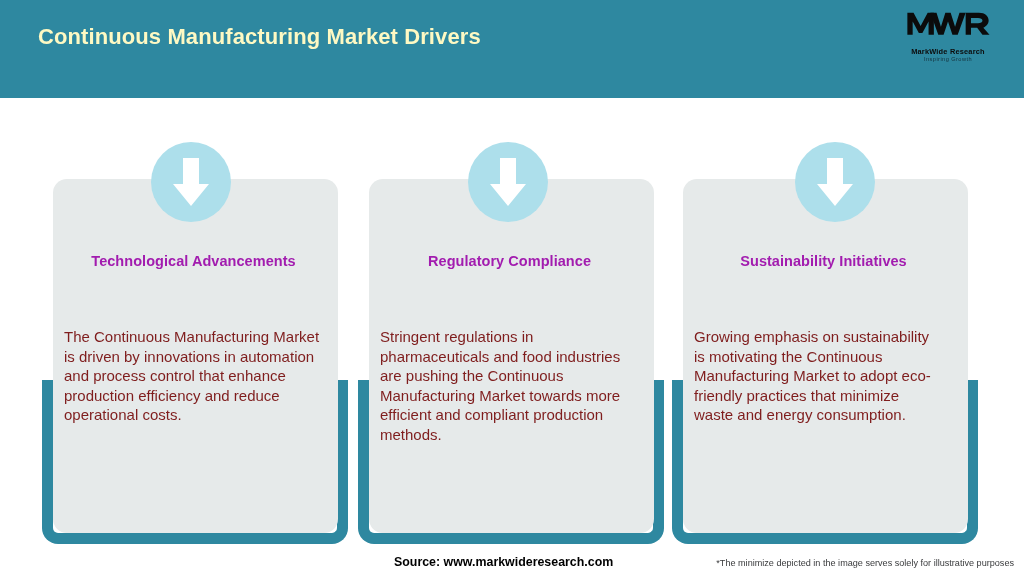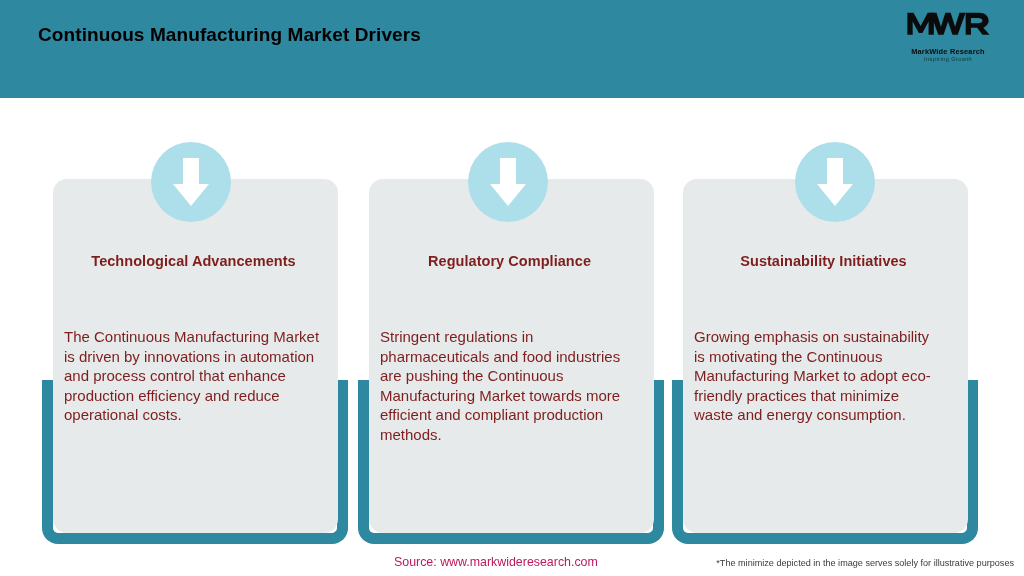--- a/index.html
+++ b/index.html
@@ -9,21 +9,21 @@
   }
   #stage{position:absolute;left:0;top:0;width:1024px;height:576px;}
 
   
   .header{
     position:absolute;left:0;top:0;width:1024px;height:98px;
     background:#2e88a0;
   }
   .header-title{
     position:absolute;left:38px;top:24px;
-    font-size:19px;font-weight:bold;color:#000000;
+    font-size:22px;font-weight:bold;color:#fef9c3;
     letter-spacing:.1px;white-space:nowrap;
   }
   
   .logo{position:absolute;right:24px;top:10px;width:104px;height:52px;
         display:flex;flex-direction:column;align-items:center;justify-content:flex-start;}
   .logo-mark{display:block;}
   .logo-name{
     font-size:7.4px;font-weight:bold;color:#0c0c0c;letter-spacing:.2px;
     margin-top:10px;white-space:nowrap;
   }
@@ -41,39 +41,39 @@
     border-bottom:11px solid #2e88a0;
     border-bottom-left-radius:16px;border-bottom-right-radius:16px;
     box-sizing:border-box;
   }
   .card{
     position:absolute;background:#e6eaea;border-radius:14px;
     box-sizing:border-box;
   }
   .card-title{
     position:absolute;left:0;right:4px;
-    text-align:center;font-size:14.5px;font-weight:bold;color:#7f1d1d;
+    text-align:center;font-size:14.5px;font-weight:bold;color:#a21caf;
     letter-spacing:.05px;
   }
   .card-body{
     position:absolute;
     font-size:15px;line-height:19.6px;color:#7f1d1d;
   }
 
   
   .circle{
     position:absolute;width:80px;height:80px;border-radius:50%;
     background:#addfeb;
   }
   .arrow{position:absolute;left:0;top:0;width:80px;height:80px;}
 
   
   .source{
     position:absolute;left:394px;top:555px;
-    font-size:12.4px;font-weight:normal;color:#be185d;white-space:nowrap;
+    font-size:12.4px;font-weight:bold;color:#000000;white-space:nowrap;
   }
   .disclaimer{
     position:absolute;right:10px;top:558px;
     font-size:9.1px;color:#3a3b3d;white-space:nowrap;
   }
 </style>
 </head>
 <body>
 
 <div id="stage">

